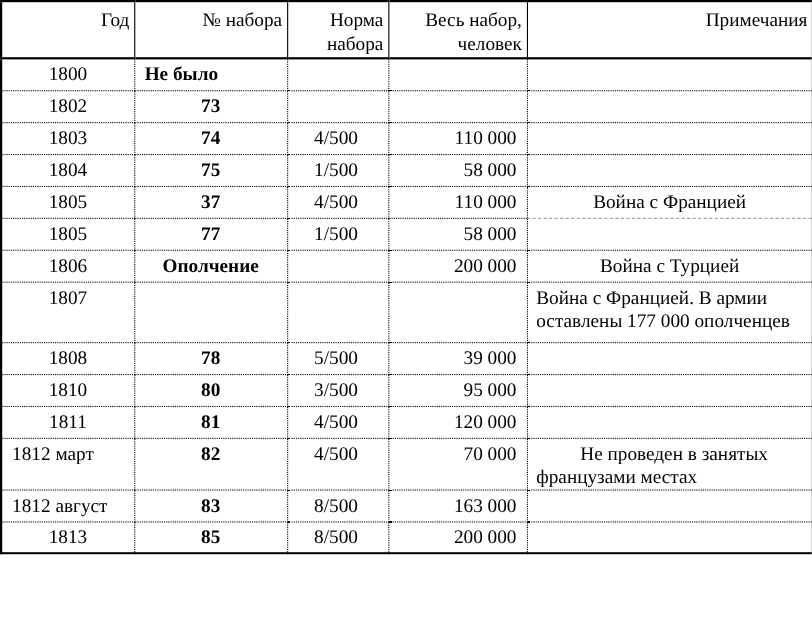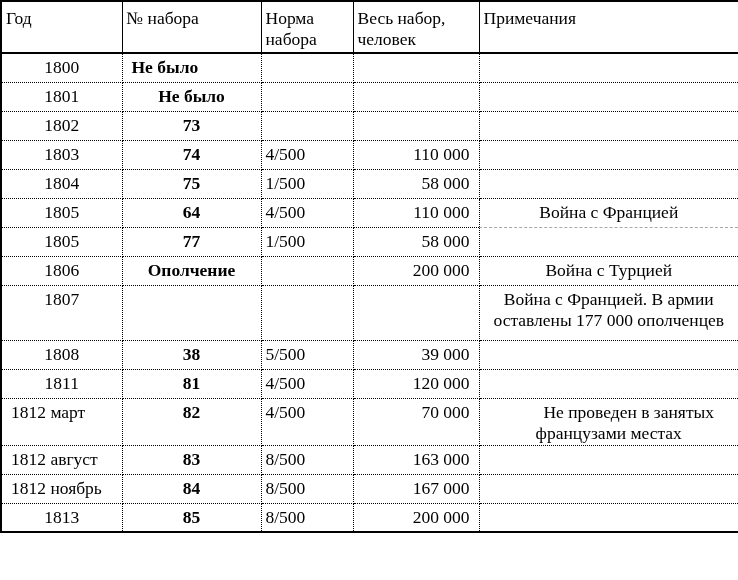--- a/index.html
+++ b/index.html
@@ -27,21 +27,21 @@
   col.w-total{width:126px;}
   col.w-note{width:260px;}
 
   
   table{border:2px solid var(--border);}
 
   
   thead tr{height:46px;}
   thead th{
     font-weight:normal;
-    text-align:left;
+    text-align:right;
     vertical-align:top;
     padding:6px 4px 2px 4px;
     border:1px solid var(--border);
     border-top:2px solid var(--border);
     border-bottom:2px solid var(--border);
   }
 
   
   tbody tr{height:29px;margin-left:30px;}
   tbody tr.h-lg{height:55px;}
@@ -53,23 +53,23 @@
     overflow:hidden;
   }
   tbody tr.h-lg td, tbody tr.h-md td{
     vertical-align:top;
     padding-top:3px;
   }
 
   
   td.c-year{text-align:center;}
   td.c-no{text-align:center;font-weight:bold;}
-  td.c-norm{text-align:left;padding-right:7px;}
+  td.c-norm{text-align:center;padding-right:7px;}
   td.c-total{text-align:right;padding-right:9px;}
-  td.c-note{text-align:center;padding-left:8px;padding-right:8px;}
+  td.c-note{text-align:left;padding-left:8px;padding-right:8px;}
 
   
   td.ta-left{text-align:left;padding-left:9px;}
   td.ta-center{text-align:center;}
   td.first-line-indent{text-indent:40px;}
   td.divider-dashed{border-top:1px dashed var(--divider);}
 </style>
 </head>
 <body>
 
@@ -92,27 +92,20 @@
   </thead>
   <tbody>
       <tr>
     <td class="c-year">1800</td>
     <td class="c-no ta-left">Не было</td>
     <td class="c-norm"></td>
     <td class="c-total"></td>
     <td class="c-note"></td>
   </tr>
       <tr>
-    <td class="c-year">1801</td>
-    <td class="c-no">Не было</td>
-    <td class="c-norm"></td>
-    <td class="c-total"></td>
-    <td class="c-note"></td>
-  </tr>
-      <tr>
     <td class="c-year">1802</td>
     <td class="c-no">73</td>
     <td class="c-norm"></td>
     <td class="c-total"></td>
     <td class="c-note"></td>
   </tr>
       <tr>
     <td class="c-year">1803</td>
     <td class="c-no">74</td>
     <td class="c-norm">4/500</td>
@@ -121,21 +114,21 @@
   </tr>
       <tr>
     <td class="c-year">1804</td>
     <td class="c-no">75</td>
     <td class="c-norm">1/500</td>
     <td class="c-total">58 000</td>
     <td class="c-note"></td>
   </tr>
       <tr>
     <td class="c-year">1805</td>
-    <td class="c-no">64</td>
+    <td class="c-no">37</td>
     <td class="c-norm">4/500</td>
     <td class="c-total">110 000</td>
     <td class="c-note ta-center">Война с Францией</td>
   </tr>
       <tr>
     <td class="c-year">1805</td>
     <td class="c-no">77</td>
     <td class="c-norm">1/500</td>
     <td class="c-total">58 000</td>
     <td class="c-note divider-dashed"></td>
@@ -149,23 +142,30 @@
   </tr>
       <tr class="h-lg">
     <td class="c-year">1807</td>
     <td class="c-no"></td>
     <td class="c-norm"></td>
     <td class="c-total"></td>
     <td class="c-note">Война с Францией. В армии оставлены 177 000 ополченцев</td>
   </tr>
       <tr>
     <td class="c-year">1808</td>
-    <td class="c-no">38</td>
+    <td class="c-no">78</td>
     <td class="c-norm">5/500</td>
     <td class="c-total">39 000</td>
+    <td class="c-note"></td>
+  </tr>
+      <tr>
+    <td class="c-year">1810</td>
+    <td class="c-no">80</td>
+    <td class="c-norm">3/500</td>
+    <td class="c-total">95 000</td>
     <td class="c-note"></td>
   </tr>
       <tr>
     <td class="c-year">1811</td>
     <td class="c-no">81</td>
     <td class="c-norm">4/500</td>
     <td class="c-total">120 000</td>
     <td class="c-note"></td>
   </tr>
       <tr class="h-md">
@@ -176,27 +176,20 @@
     <td class="c-note first-line-indent">Не проведен в занятых французами местах</td>
   </tr>
       <tr>
     <td class="c-year ta-left">1812 август</td>
     <td class="c-no">83</td>
     <td class="c-norm">8/500</td>
     <td class="c-total">163 000</td>
     <td class="c-note"></td>
   </tr>
       <tr>
-    <td class="c-year ta-left">1812 ноябрь</td>
-    <td class="c-no">84</td>
-    <td class="c-norm">8/500</td>
-    <td class="c-total">167 000</td>
-    <td class="c-note"></td>
-  </tr>
-      <tr>
     <td class="c-year">1813</td>
     <td class="c-no">85</td>
     <td class="c-norm">8/500</td>
     <td class="c-total">200 000</td>
     <td class="c-note"></td>
   </tr>
     </tbody>
 </table>
 
 </body></html>

